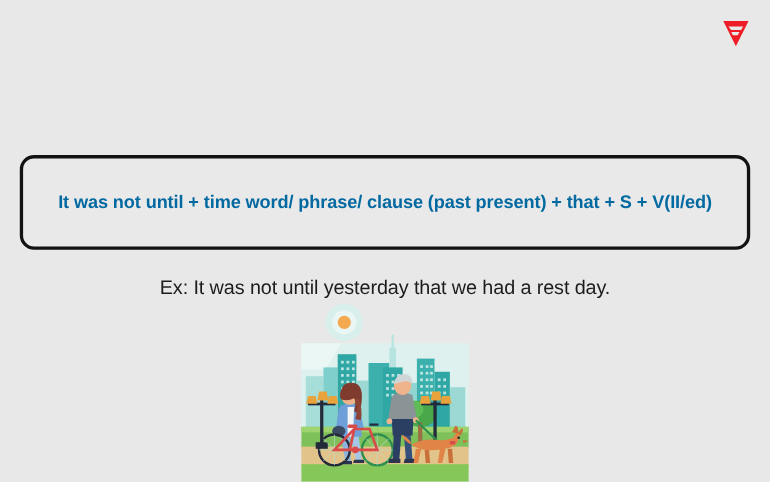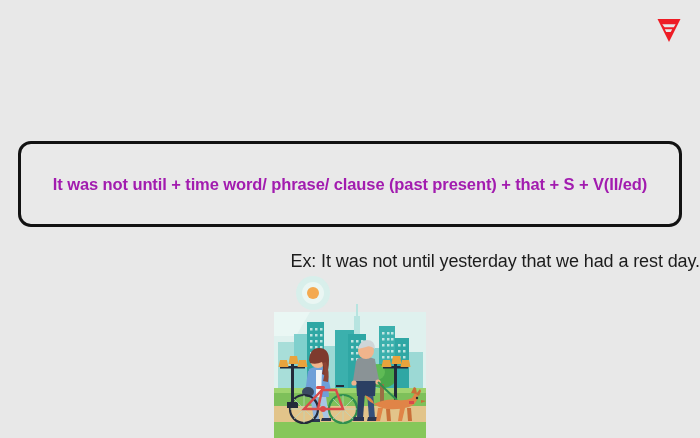--- a/index.html
+++ b/index.html
@@ -60,32 +60,32 @@
     border-radius: 13px;
     background: #e9e9e9;
     display: flex;
     align-items: center;
     justify-content: center;
     padding: 0 8px;
   }
   .formula-text {
     font-size: 16.5px;
     font-weight: bold;
-    color: #a21caf;
+    color: #0369a1;
     white-space: nowrap;
     letter-spacing: -0.1px;
   }
 
   
   .example-line {
     position: absolute;
     left: 0;
     top: 251px;
     width: 700px;
-    text-align: right;
+    text-align: center;
     font-size: 18px;
     color: #1c1c1c;
     letter-spacing: -0.1px;
   }
 
   
   .illustration {
     position: absolute;
     left: 266px;
     top: 276px;

